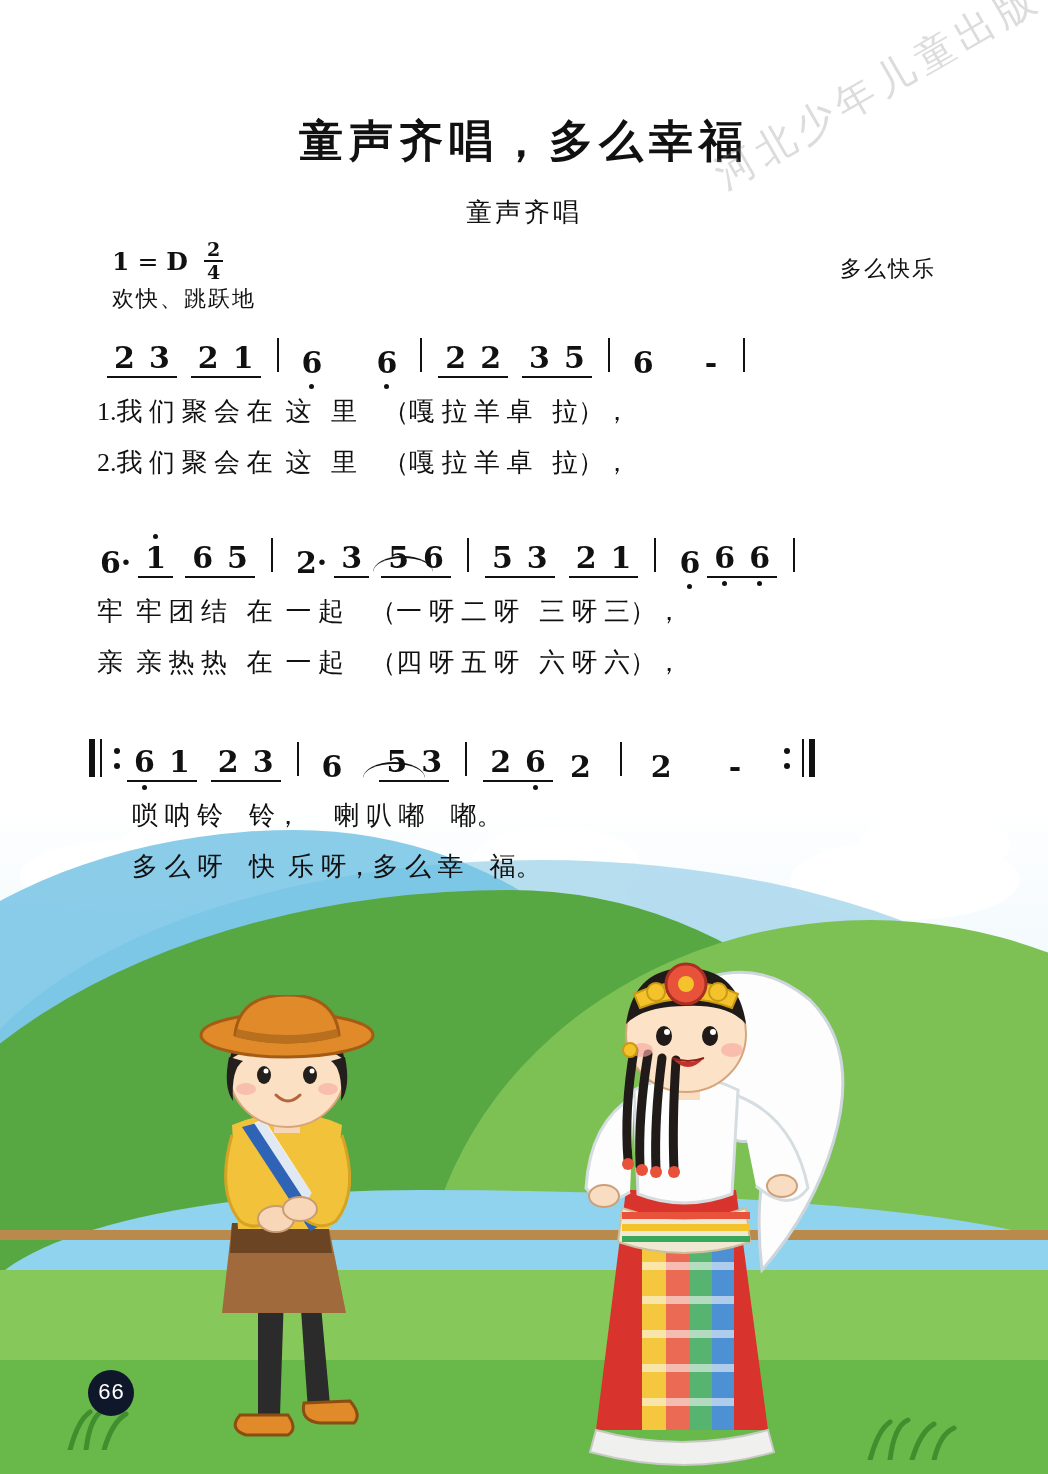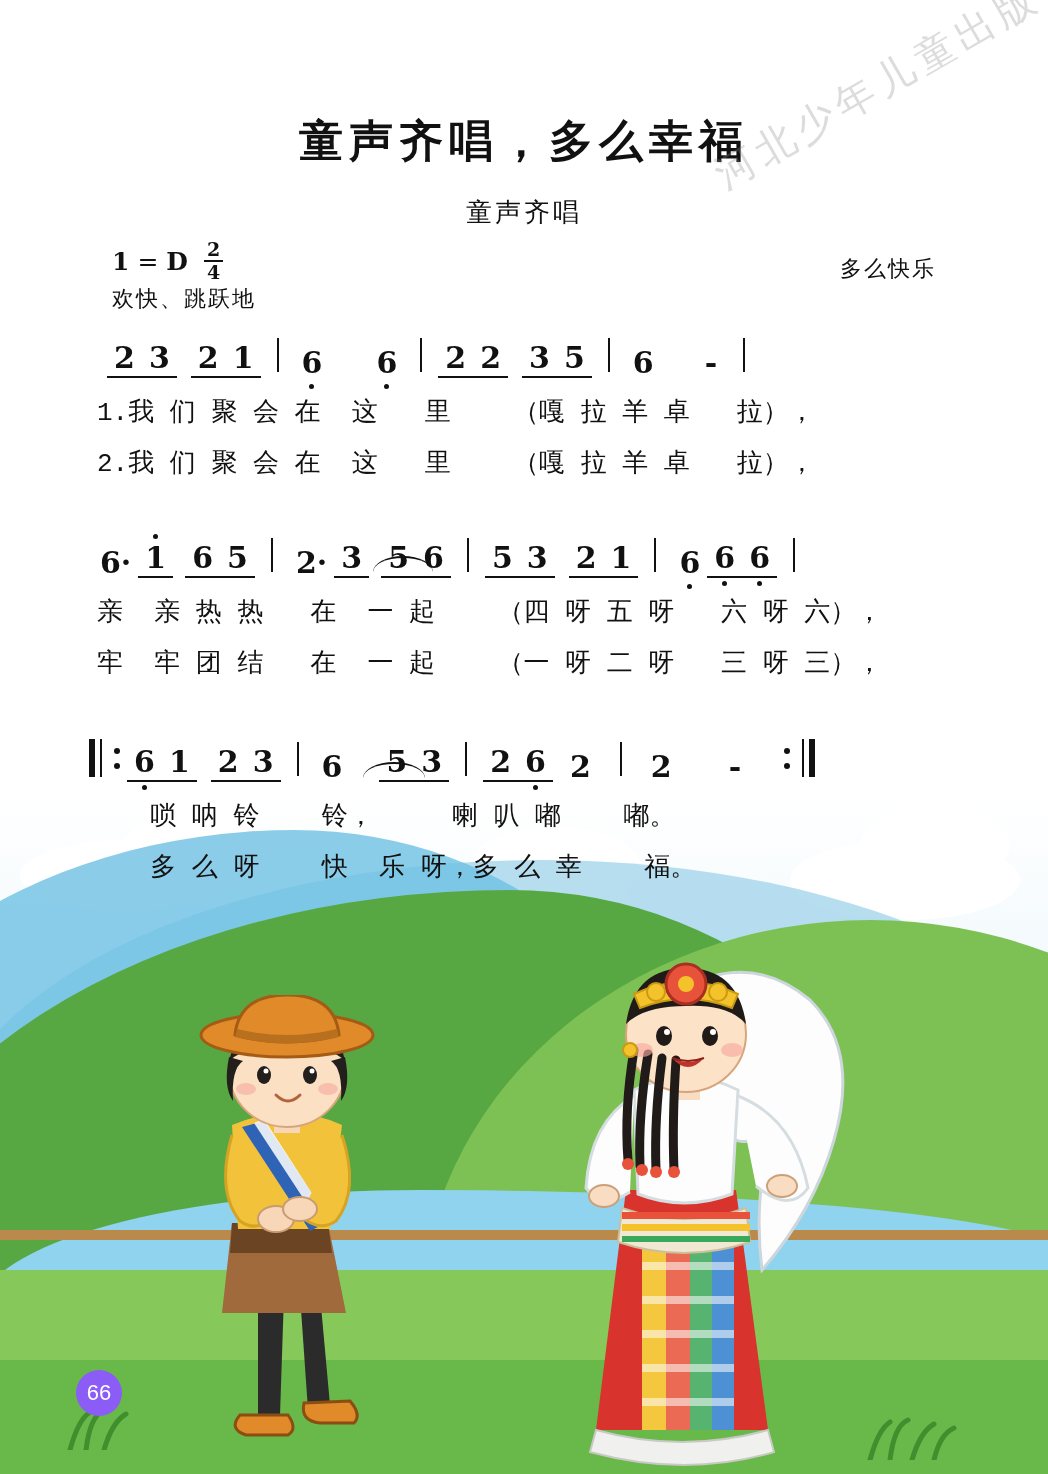--- a/index.html
+++ b/index.html
@@ -180,21 +180,21 @@
   .rep-thin  { width: 2px; height: 38px; background: #111; margin: 0 5px; }
   .rep-dots  { display: flex; flex-direction: column; justify-content: center; gap: 9px; margin: 0 7px; }
   .rep-dots span { width: 6px; height: 6px; background: #111; border-radius: 50%; display: block; }
 
   
   .lyrics {
     font-size: 26px;
     letter-spacing: 0;
     margin-top: 16px;
     white-space: pre;
-    font-family: Liberation Mono, monospace;
+    font-family: Liberation Serif, serif;
   }
 
   
   .illo {
     position: absolute;
     left: 0;
     top: 800px;
     width: 1048px;
     height: 674px;
     overflow: hidden;
@@ -240,30 +240,30 @@
     background: #b98a4b;
   }
   .fence2 { position:absolute; top: 470px; left: 0; width: 1048px; height: 8px; background:#cfa05c; opacity:.8;}
 
   
   .boy { position: absolute; left: 180px; top: 195px; width: 230px; height: 480px; }
   .girl { position: absolute; left: 530px; top: 150px; width: 330px; height: 525px; }
 
   .page-num {
     position: absolute;
-    left: 76px;
+    left: 88px;
     top: 1370px;
     width: 46px; height: 46px;
     border-radius: 50%;
-    background: #8b5cf6;
+    background: #0f172a;
     color: #fff;
     font-size: 22px;
     display: flex; align-items: center; justify-content: center;
     z-index: 30;
-    font-family: Liberation Sans, sans-serif;
+    font-family: Liberation Mono, monospace;
   }
 </style>
 </head>
 <body>
 
 <div class="watermark">河北少年儿童出版社</div>
 
 <div class="sheet">
 
   <div class="title">童声齐唱，多么幸福</div>
@@ -348,22 +348,22 @@
         <span class="note">1</span>
       </span>
       <span class="bar"></span>
       <span class="note dot-low">6</span>
       <span class="beam-group">
         <span class="note dot-low">6</span>
         <span class="note dot-low">6</span>
       </span>
       <span class="bar"></span>
     </div>
+    <div class="lyrics" style="padding-left:8px;">牢  牢 团 结   在  一 起    （一 呀 二 呀   三 呀 三），</div>
     <div class="lyrics" style="padding-left:8px;">亲  亲 热 热   在  一 起    （四 呀 五 呀   六 呀 六），</div>
-    <div class="lyrics" style="padding-left:8px;">牢  牢 团 结   在  一 起    （一 呀 二 呀   三 呀 三），</div>
   </div>
 
   <div class="system" style="margin-top:44px;">
     <div class="staff">
       <span class="repeat-open">
         <span class="rep-thick"></span>
         <span class="rep-thin"></span>
         <span class="rep-dots">
             <span></span>
             <span></span>

